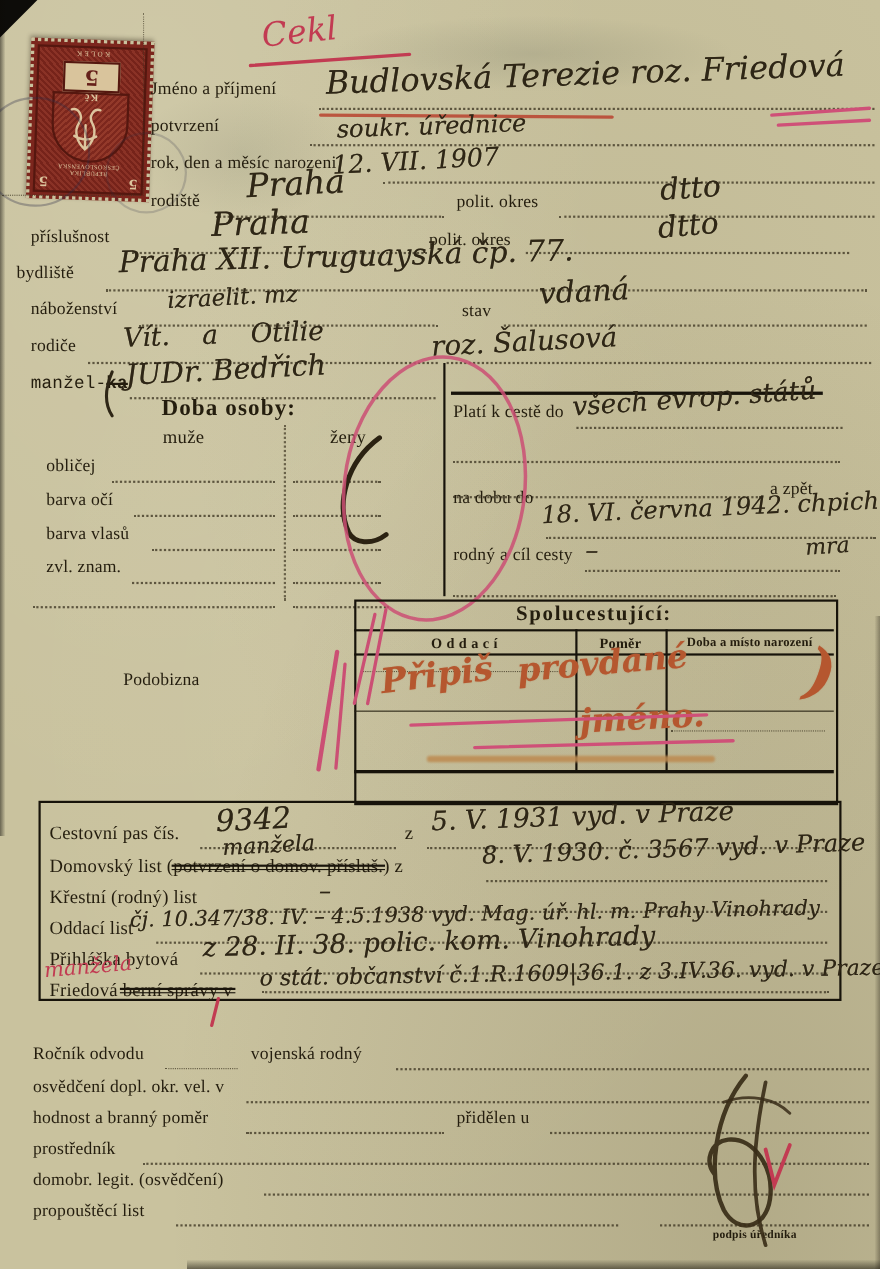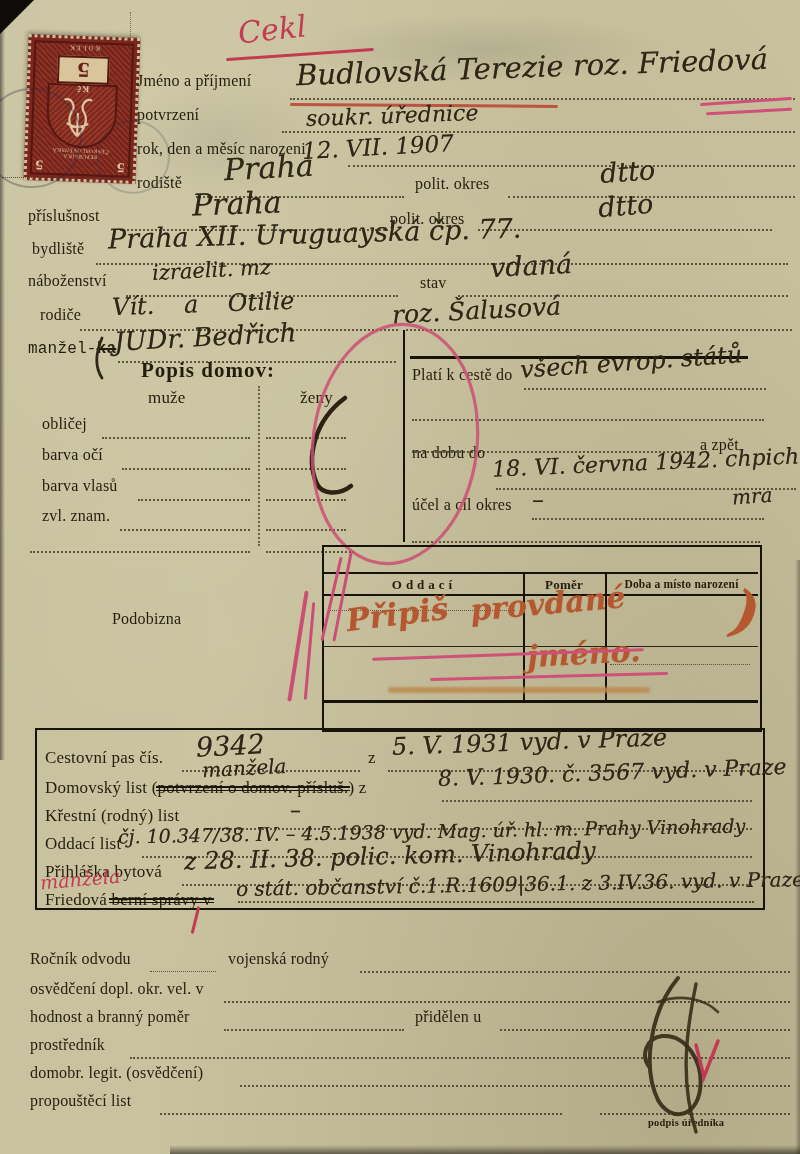--- a/index.html
+++ b/index.html
@@ -110,32 +110,32 @@
   <div class="dot" style="left:508px;top:196px;width:287px;"></div>
   <div class="hw" style="left:600px;top:156px;font-size:27px;transform:rotate(-4deg);">dtto</div>
 
   <div class="lbl" style="left:28px;top:207px;">příslušnost</div>
   <div class="dot" style="left:120px;top:229px;width:268px;"></div>
   <div class="hw" style="left:192px;top:186px;font-size:30px;transform:rotate(-2deg);">Praha</div>
   <div class="lbl" style="left:390px;top:210px;">polit. okres</div>
   <div class="dot" style="left:478px;top:229px;width:294px;"></div>
   <div class="hw" style="left:598px;top:190px;font-size:27px;transform:rotate(-5deg);">dtto</div>
 
-  <div class="lbl" style="left:32px;top:240px;">bydliště</div>
+  <div class="lbl" style="left:15px;top:240px;">bydliště</div>
   <div class="dot" style="left:96px;top:263px;width:692px;"></div>
   <div class="hw" style="left:108px;top:218px;font-size:27px;transform:rotate(-1.5deg);">Praha XII.  Uruguayská čp. 77.</div>
 
   <div class="lbl" style="left:28px;top:272px;">náboženství</div>
   <div class="dot" style="left:126px;top:295px;width:272px;"></div>
   <div class="hw" style="left:152px;top:258px;font-size:21px;transform:rotate(-3deg);">izraelit. mz</div>
   <div class="lbl" style="left:420px;top:274px;">stav</div>
   <div class="dot" style="left:458px;top:295px;width:330px;"></div>
   <div class="hw" style="left:490px;top:250px;font-size:27px;transform:rotate(-3deg);">vdaná</div>
 
-  <div class="lbl" style="left:28px;top:306px;margin-left:12px;">rodiče</div>
+  <div class="lbl" style="left:28px;top:306px;">rodiče</div>
   <div class="dot" style="left:80px;top:329px;width:318px;"></div>
   <div class="hw" style="left:112px;top:290px;font-size:24px;transform:rotate(-2deg);word-spacing:22px;">Vít. a Otilie</div>
   <div class="dot" style="left:406px;top:329px;width:386px;"></div>
   <div class="hw" style="left:392px;top:296px;font-size:25px;transform:rotate(-3deg);">roz. Šalusová</div>
 
   <div class="lbl" style="left:28px;top:340px;font-family:Liberation Mono, monospace;">
     <span>manžel-</span><span class="strike1" style="font-weight:bold;">ka</span>
   </div>
   <div class="dot" style="left:118px;top:361px;width:278px;"></div>
   <div class="hw" style="left:114px;top:322px;font-size:26px;transform:rotate(-3deg);">JUDr. Bedřich</div>
@@ -149,26 +149,26 @@
   <div class="hw" style="left:520px;top:348px;font-size:24px;transform:rotate(-4deg);">všech evrop. států</div>
   <div class="dot" style="left:412px;top:419px;width:352px;"></div>
   <div class="dot" style="left:412px;top:451px;width:280px;"></div>
   <div class="lbl" style="left:700px;top:436px;">a zpět</div>
 
   <div class="lbl" style="left:412px;top:444px;">na dobu do</div>
   <div class="dot" style="left:496px;top:488px;width:300px;"></div>
   <div class="hw" style="left:492px;top:450px;font-size:22px;transform:rotate(-2.5deg);">18. VI. června 1942. chpich</div>
   <div class="hw" style="left:732px;top:484px;font-size:20px;transform:rotate(-4deg);">mra</div>
 
-  <div class="lbl" style="left:412px;top:496px;">účel a cíl okres</div>
+  <div class="lbl" style="left:412px;top:496px;">rodný a cíl cesty</div>
   <div class="dot" style="left:532px;top:518px;width:232px;"></div>
   <div class="hw" style="left:532px;top:486px;font-size:24px;">–</div>
   <div class="dot" style="left:412px;top:541px;width:348px;"></div>
 
-  <div class="lbl hd ctr" style="left:96px;top:358px;width:224px;font-size:21px;letter-spacing:1px;">Popis domov:</div>
+  <div class="lbl hd ctr" style="left:96px;top:358px;width:224px;font-size:21px;letter-spacing:1px;">Doba osoby:</div>
   <div class="lbl" style="left:148px;top:388px;font-size:17px;">muže</div>
   <div class="lbl" style="left:300px;top:388px;font-size:17px;">ženy</div>
   <div class="vdot" style="left:258px;top:386px;height:160px;"></div>
 
   <div class="lbl" style="left:42px;top:415px;">obličej</div>
   <div class="dot" style="left:102px;top:437px;width:148px;"></div>
   <div class="dot" style="left:266px;top:437px;width:80px;"></div>
   <div class="lbl" style="left:42px;top:446px;">barva očí</div>
   <div class="dot" style="left:122px;top:468px;width:128px;"></div>
   <div class="dot" style="left:266px;top:468px;width:80px;"></div>
@@ -185,20 +185,21 @@
     <path d="M52 6 C22 28 12 66 24 92 C29 102 45 104 58 94" stroke="#2b2212" stroke-width="4.5" fill="none" stroke-linecap="round"></path>
   </svg>
 
   <svg width="190" height="260" viewBox="0 0 190 260" style="left:300px;top:316px;">
     <ellipse cx="95" cy="128" rx="82" ry="120" stroke="#cb4f74" stroke-width="3.2" fill="none" opacity=".85" transform="rotate(7 95 128)"></ellipse>
   </svg>
 
   <div class="lbl" style="left:112px;top:610px;">Podobizna</div>
 
   <div class="box" style="left:322px;top:545px;width:436px;height:183px;"></div>
+  <div class="lbl hd ctr" style="left:322px;top:548px;width:436px;font-size:19px;letter-spacing:1.5px;">Spolucestující:</div>
   <div class="ln" style="left:322px;top:572px;width:436px;height:2px;"></div>
   <div class="lbl hd ctr lbl-sm" style="left:336px;top:577px;width:176px;letter-spacing:4px;">Oddací</div>
   <div class="lbl hd ctr lbl-sm" style="left:523px;top:577px;width:82px;">Poměr</div>
   <div class="lbl hd ctr" style="left:605px;top:578px;width:153px;font-size:11.5px;">Doba a místo narození</div>
   <div class="ln" style="left:322px;top:594px;width:436px;height:1.6px;"></div>
   <div class="vrule" style="left:523px;top:572px;height:128px;width:1.6px;"></div>
   <div class="vrule" style="left:605px;top:572px;height:128px;width:1.6px;"></div>
   <div class="dot" style="left:330px;top:610px;width:185px;border-bottom-width:1.5px;"></div>
   <div class="ln" style="left:322px;top:646px;width:436px;height:1.4px;background:#2a2415;"></div>
   <div class="dot" style="left:610px;top:664px;width:140px;border-bottom-width:1.5px;"></div>

